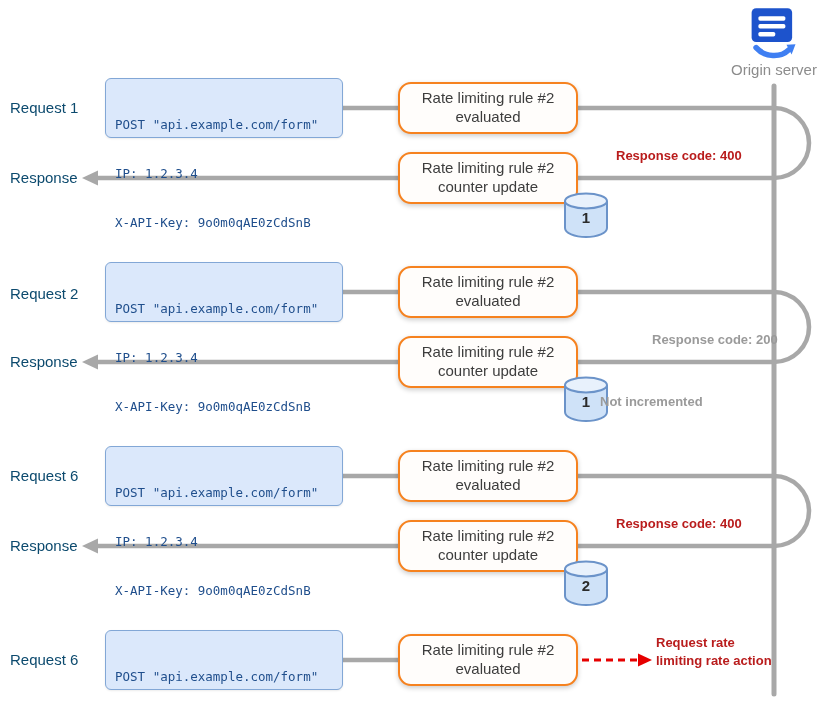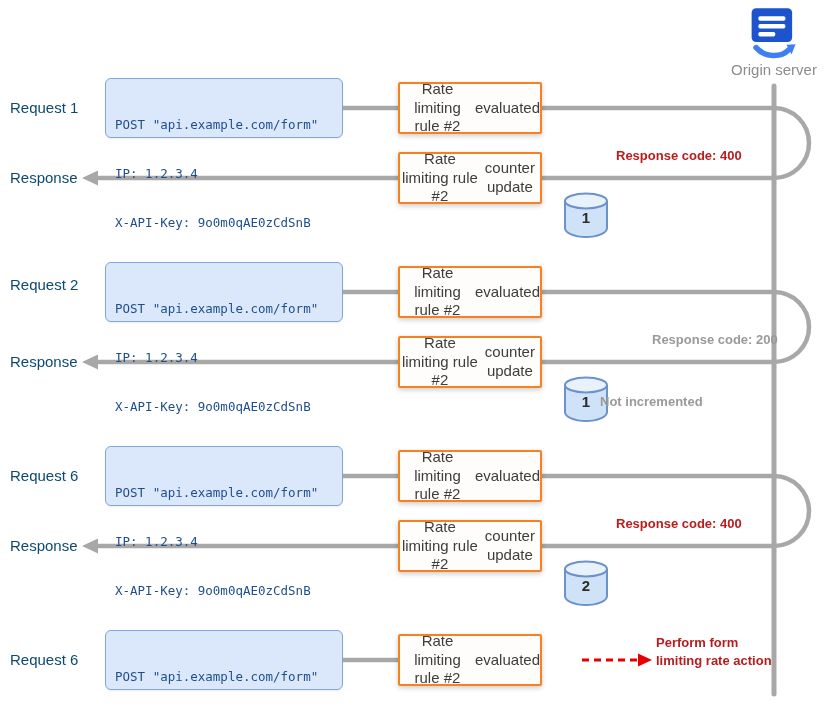--- a/index.html
+++ b/index.html
@@ -12,24 +12,24 @@
     white-space:nowrap;
   }
   .payload-box{
     position:absolute;left:105px;width:238px;height:60px;box-sizing:border-box;
     background:#dbe8fb;border:1.6px solid #82a7d6;border-radius:6px;
     padding:5px 9px;z-index:2;
     font-family:"DejaVu Sans Mono", monospace;font-size:12.5px;line-height:16.4px;
     color:#1f4e8c;white-space:pre;box-shadow:0 1px 2px rgba(0,0,0,.08);
   }
   .rule-box{
-    position:absolute;left:398px;width:144px;height:52px;box-sizing:border-box;
-    background:#fffdfb;border:2.5px solid #f6821f;border-radius:2px;
+    position:absolute;left:398px;width:180px;height:52px;box-sizing:border-box;
+    background:#fffdfb;border:2.5px solid #f6821f;border-radius:13px;
     box-shadow:0 2px 5px rgba(0,0,0,.2);
-    display:flex;align-items:center;justify-content:center;
+    display:flex;flex-direction:column;align-items:center;justify-content:center;
     font-size:15px;line-height:1.25;color:#3d3d3d;text-align:center;z-index:2;
   }
   .annotation{
     position:absolute;font-size:13px;font-weight:bold;white-space:nowrap;z-index:3;
   }
   .annotation.red{color:#b91c1c;}
   .annotation.gray{color:#9a9a9a;}
   .final-action{white-space:normal;width:120px;line-height:18px;}
   .cylinder{position:absolute;left:562px;width:48px;height:46px;z-index:3;}
   .cylinder .num{
@@ -77,21 +77,21 @@
     <rect x="11" y="9" width="24" height="4" rx="1.5" fill="#ffffff"></rect>
     <rect x="11" y="16" width="24" height="4" rx="1.5" fill="#ffffff"></rect>
     <rect x="11" y="23" width="15" height="4" rx="1.5" fill="#ffffff"></rect>
     <path d="M9 37 C 17 46, 31 46, 38 39" fill="none" stroke="#3f7ff2" stroke-width="5" stroke-linecap="round"></path>
     <polygon points="44,34 36,34.5 40.5,43" fill="#3f7ff2"></polygon>
   </svg>
   <div class="origin-label">Origin server</div>
 
   <div class="lane-label" style="top:99px">Request 1</div>
   <div class="lane-label" style="top:169px">Response</div>
-  <div class="lane-label" style="top:276px">Request 2</div>
+  <div class="lane-label" style="top:285px">Request 2</div>
   <div class="lane-label" style="top:353px">Response</div>
   <div class="lane-label" style="top:467px">Request 6</div>
   <div class="lane-label" style="top:537px">Response</div>
   <div class="lane-label" style="top:651px">Request 6</div>
 
   <div class="payload-box" style="top:78px">
     <div>POST "api.example.com/form"</div>
     <div>IP: 1.2.3.4</div>
     <div>X-API-Key: 9o0m0qAE0zCdSnB</div>
   </div>
@@ -162,17 +162,17 @@
     </svg>
     <span class="num">2</span>
   </div>
 
   <div class="annotation red" style="left:616px;top:148px">Response code: 400</div>
   <div class="annotation gray" style="left:652px;top:332px">Response code: 200</div>
   <div class="annotation gray" style="left:600px;top:394px">Not incremented</div>
   <div class="annotation red" style="left:616px;top:516px">Response code: 400</div>
 
   <div class="annotation red final-action" style="left:656px;top:634px">
-    <div>Perform form</div>
+    <div>Request rate</div>
     <div>limiting rate action</div>
   </div>
 
 </div>
 
 </body></html>

